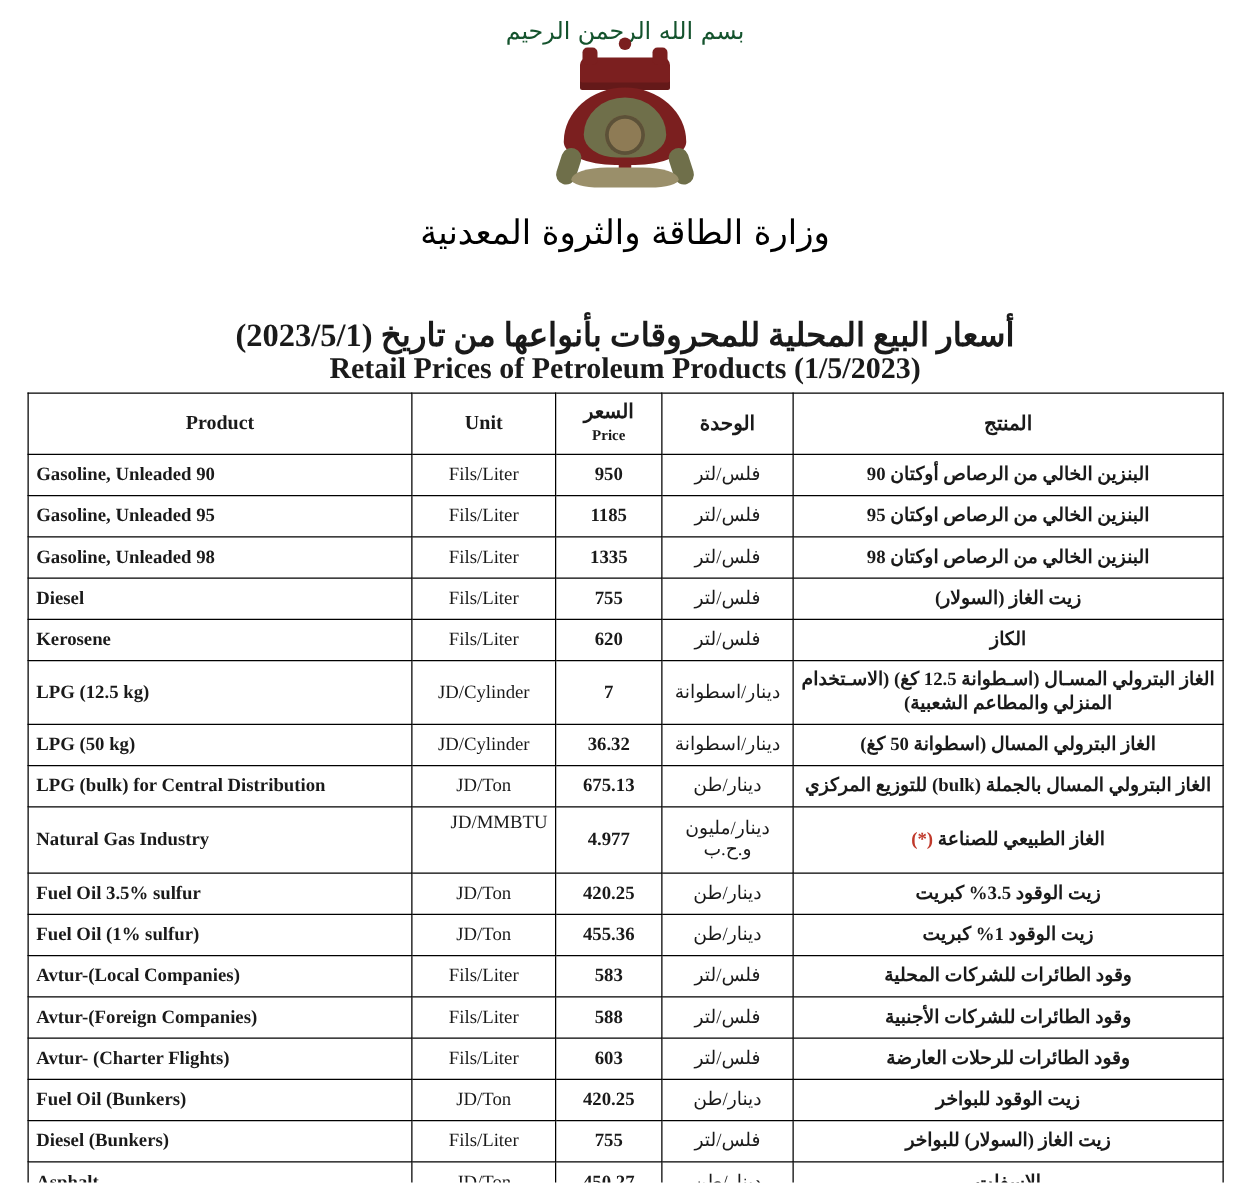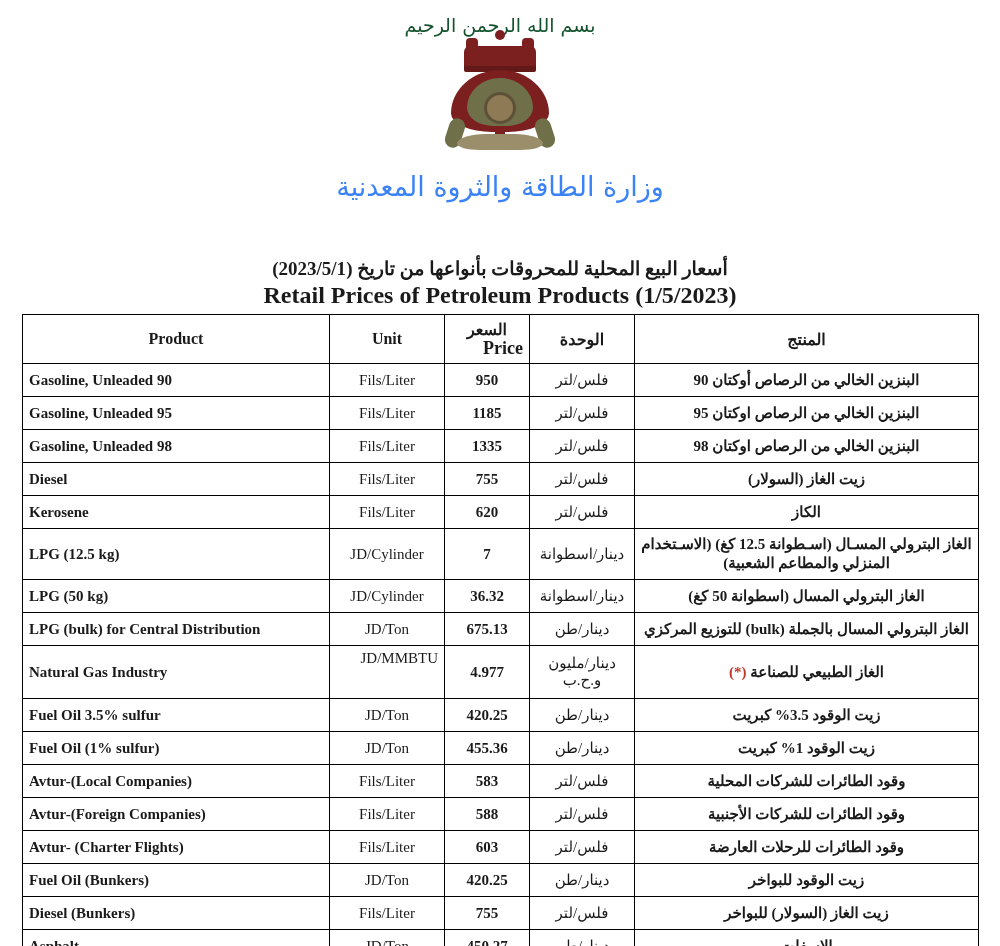--- a/index.html
+++ b/index.html
@@ -114,33 +114,33 @@
     background: #6f6f4a;
     border-radius: 8px;
   }
   .crest .sash-l { left: 10px; transform: rotate(18deg); }
   .crest .sash-r { right: 10px; transform: rotate(-18deg); }
 
   .ministry-name {
     text-align: center;
     font-family: "DejaVu Sans", sans-serif;
     font-size: 27px;
-    color: #3b82f6;
+    color: #000000;
     letter-spacing: 0px;
     direction: rtl;
     height: 46px;
     line-height: 46px;
   }
 
   
   .title-ar {
     text-align: center;
     direction: rtl;
     font-weight: bold;
-    font-size: 19px;
+    font-size: 26px;
     margin-top: 46px;
     line-height: 26px;
     font-family: "Liberation Serif", serif;
   }
   .title-en {
     text-align: center;
     font-weight: bold;
     font-size: 24px;
     line-height: 26px;
     margin-bottom: 6px;
@@ -168,22 +168,21 @@
     height: 44px;
   }
   th.h-price {
     direction: rtl;
     line-height: 18px;
     font-size: 14.5px;
   }
   th.h-price .en {
     display: block;
     direction: ltr;
-    font-size: 18px;
-    text-align: right;
+    font-size: 12px;
   }
   .col-en     { width: 307px; }
   .col-unit   { width: 115px; }
   .col-price  { width: 85px;  }
   .col-unitar { width: 105px; }
   .col-ar     { width: 344px; }
 
   td.en {
     text-align: left;
     font-weight: bold;

